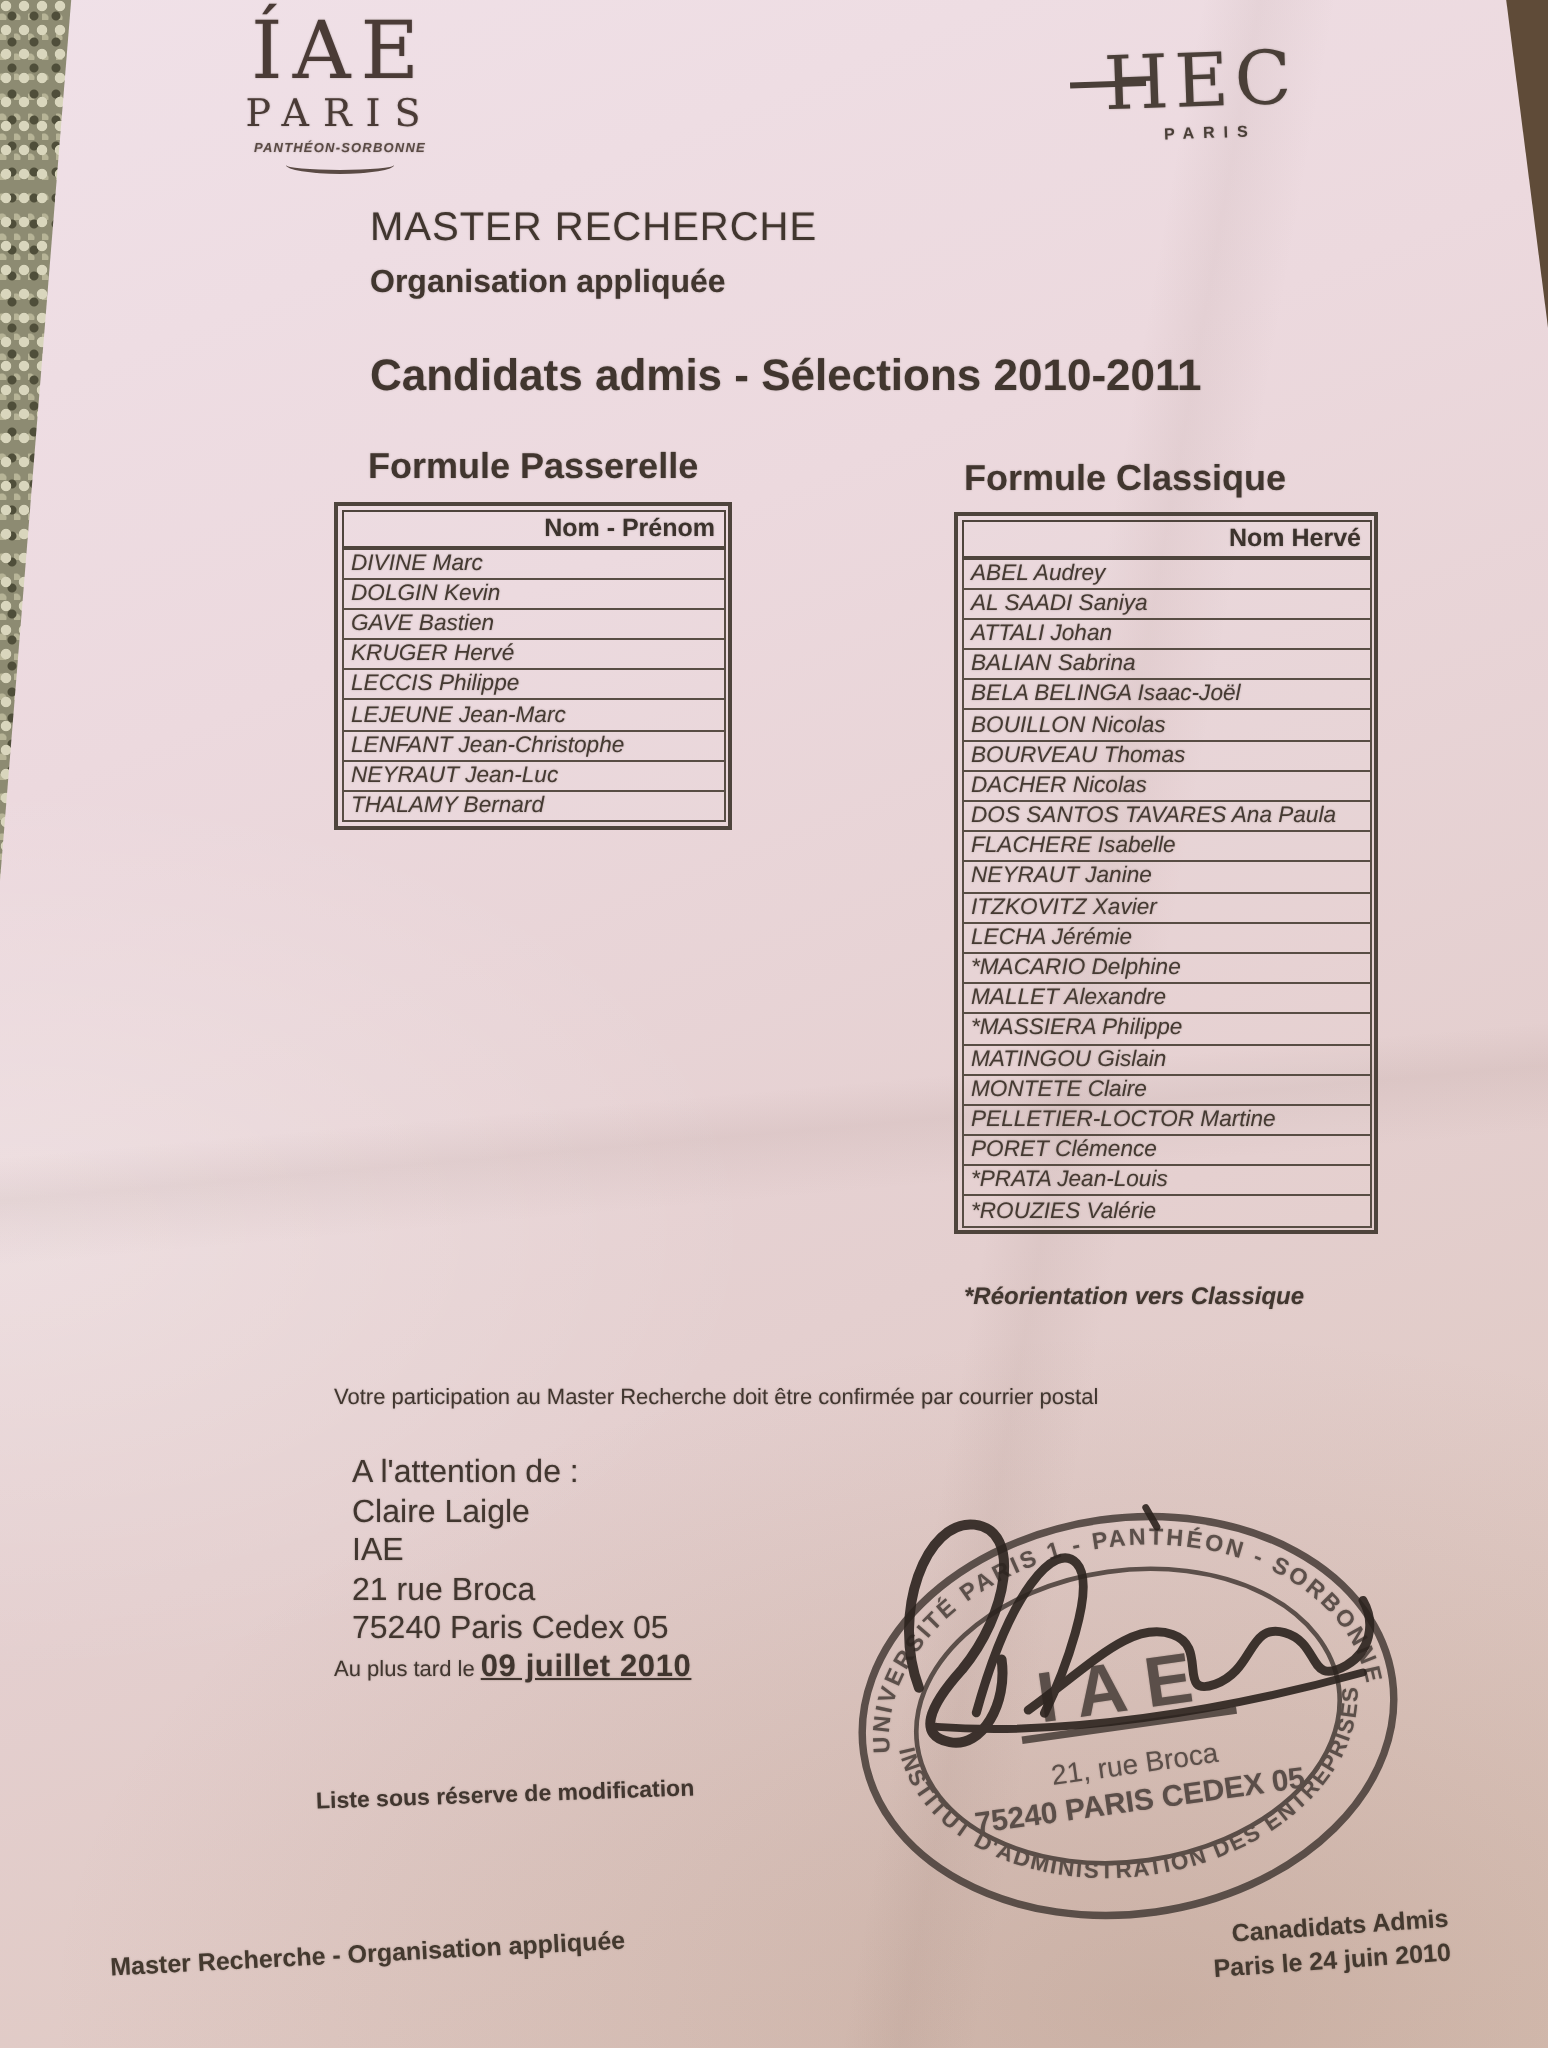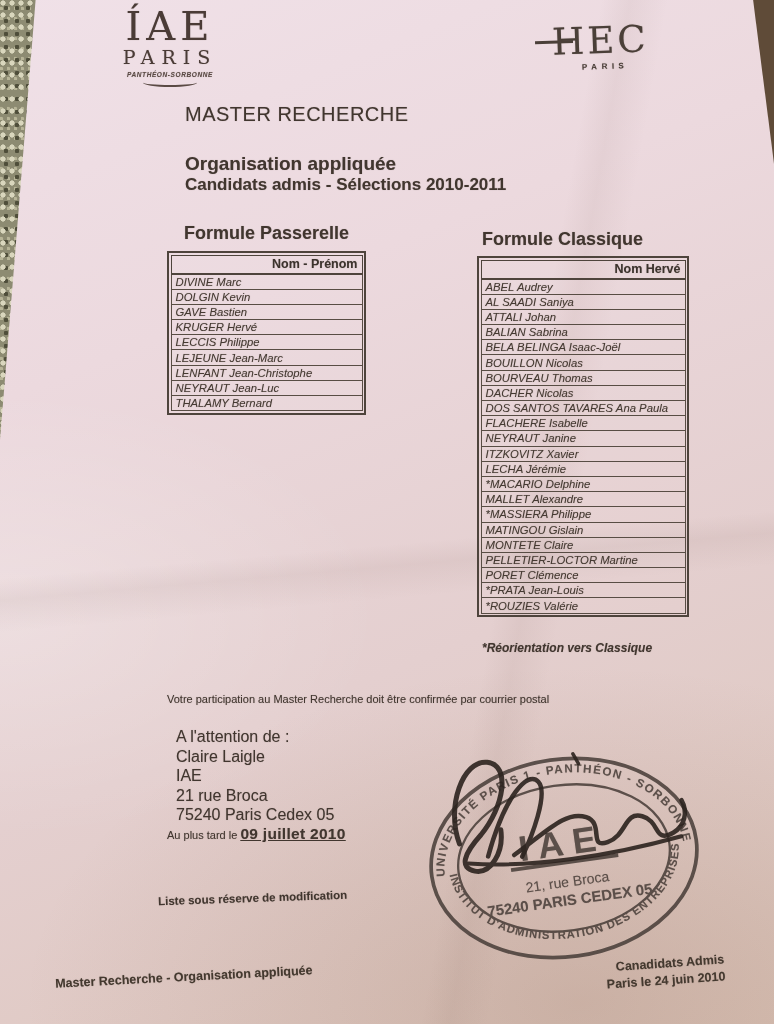--- a/index.html
+++ b/index.html
@@ -45,22 +45,22 @@
   .iae-paris{font-family:"DejaVu Serif", serif;font-size:19px;letter-spacing:7px;margin-top:0px;}
   .iae-sub{font-size:6.5px;font-style:italic;font-weight:bold;letter-spacing:0.6px;margin-top:3px;color:#5a4a44;}
   .iae-arc{width:54px;height:7px;border-bottom:2px solid #5a4a44;border-radius:0 0 50% 50%;margin:0 auto;}
   .hec-logo{left:552px;top:22px;width:130px;color:#4a3f38;}
   .hec-main{font-family:"DejaVu Serif", serif;font-size:37px;line-height:37px;letter-spacing:3px;position:relative;display:inline-block;transform:rotate(-2deg);}
   .hec-bar{position:absolute;left:-17px;top:17px;width:38px;height:3px;background:#4a3f38;}
   .hec-paris{font-size:8px;letter-spacing:4.5px;font-weight:bold;margin:2px 0 0 30px;transform:rotate(-2deg);}
 
   
   .doc-title{left:185px;top:103px;font-size:20px;font-weight:normal;letter-spacing:0.5px;}
-  .doc-subtitle{left:185px;top:133px;font-size:19px;font-weight:bold;margin-top:20px;}
-  .doc-selection{left:185px;top:175px;font-size:17px;font-weight:bold;}
+  .doc-subtitle{left:185px;top:133px;font-size:16px;font-weight:bold;}
+  .doc-selection{left:185px;top:175px;font-size:22px;font-weight:bold;}
   .col-heading{font-size:18px;font-weight:bold;}
   .h-passerelle{left:184px;top:223px;}
   .h-classique{left:482px;top:229px;}
 
   
   .tbl-wrap{border:2px solid #4e443c;padding:1.5px;background:rgba(255,255,255,0.04);}
   .w-passerelle{left:167px;top:251px;width:192px;}
   .w-classique{left:477px;top:256px;width:205px;}
   table.roster{border-collapse:collapse;width:100%;}
   table.roster th{

